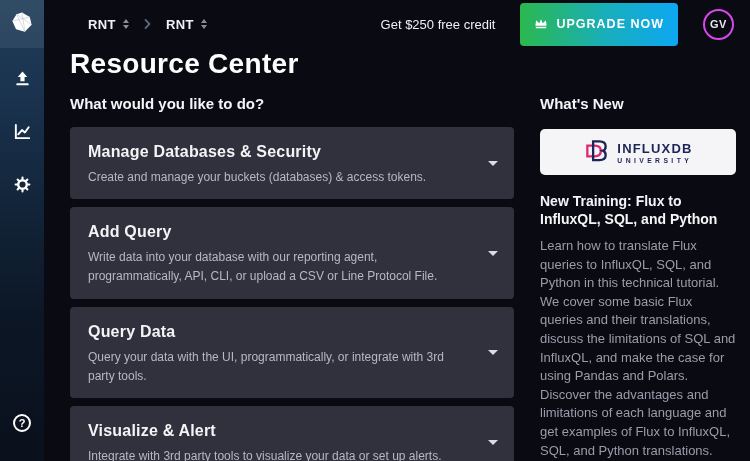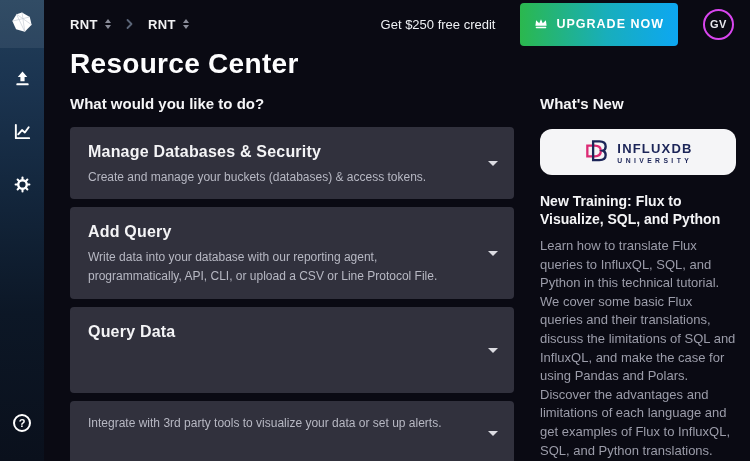--- a/index.html
+++ b/index.html
@@ -26,21 +26,21 @@
   .sidebar-bottom { margin-top:auto; margin-bottom:24px; }
   .help-circle {
     width:18px; height:18px; border:2px solid #fff; border-radius:50%;
     display:flex; align-items:center; justify-content:center;
     font-size:11px; font-weight:700; color:#fff;
   }
 
   
   .topbar {
     position:absolute; left:44px; top:0; right:0; height:48px;
-    display:flex; align-items:center; padding:0 16px 0 14px;margin-left:12px;
+    display:flex; align-items:center; padding:0 16px 0 44px;
   }
   .crumb { display:flex; align-items:center; gap:7px; cursor:pointer; }
   .crumb-label { font-size:13px; font-weight:700; letter-spacing:.4px; color:#f1f1f3; }
   .caret-stack { display:flex; flex-direction:column; align-items:center; gap:2px; }
   .tri-up { width:0; height:0; border-left:3.5px solid transparent; border-right:3.5px solid transparent; border-bottom:4px solid #8a8c99; }
   .tri-down { width:0; height:0; border-left:3.5px solid transparent; border-right:3.5px solid transparent; border-top:4px solid #8a8c99; }
   .crumb-sep { margin:0 14px; display:flex; align-items:center; }
   .topbar-right { margin-left:auto; display:flex; align-items:center; gap:25px; }
   .credit-text { font-size:13px; color:#eef0f3; }
   .upgrade-btn {
@@ -77,21 +77,21 @@
   .rc-card p { font-size:12px; line-height:1.6; color:#b7b8c3; }
   .card-caret {
     position:absolute; right:16px; top:50%; margin-top:-2px;
     width:0; height:0; border-left:5px solid transparent; border-right:5px solid transparent;
     border-top:5px solid #dcdce2;
   }
 
   
   .right-col { position:absolute; left:540px; top:95px; width:196px; }
   .uni-card {
-    margin-top:17px; background:#f5f5f7; border-radius:12px; height:46px;
+    margin-top:17px; background:#f5f5f7; border-radius:5px; height:46px;
     display:flex; align-items:center; justify-content:center; gap:7px; cursor:pointer;
   }
   .uni-text { display:flex; flex-direction:column; }
   .uni-line1 { font-size:13px; font-weight:800; color:#1c2558; letter-spacing:1.2px; }
   .uni-line2 { font-size:6.8px; font-weight:700; color:#1c2558; letter-spacing:3.4px; margin-top:1px; }
   .article-title { margin-top:18px; font-size:14px; font-weight:700; line-height:1.25; color:#f5f5f7; }
   .article-body { margin-top:9px; font-size:13px; line-height:18.6px; color:#9b9ca9; }
   .start-learning {
     margin-top:10px; text-align:right; font-size:11.5px; font-weight:700;
     letter-spacing:2px; color:#9done;e:pointer;
@@ -199,24 +199,26 @@
   </div>
 
   <div class="rc-card rc-card-2">
     <h3>Add Query</h3>
     <p>Write data into your database with our reporting agent, programmatically, API, CLI, or upload a CSV or Line Protocol File.</p>
     <span class="card-caret"></span>
   </div>
 
   <div class="rc-card rc-card-3">
     <h3>Query Data</h3>
+    <p>Query your data with the UI, programmatically, or integrate with 3rd party tools.</p>
     <span class="card-caret"></span>
   </div>
 
   <div class="rc-card rc-card-4">
+    <h3>Visualize &amp; Alert</h3>
     <p>Integrate with 3rd party tools to visualize your data or set up alerts.</p>
     <span class="card-caret"></span>
   </div>
 </section>
 
 <aside class="right-col">
   <h2 class="col-heading" style="margin-bottom:6px;">What's New</h2>
 
   <div class="uni-card">
     <span>
@@ -224,16 +226,16 @@
         <path d="M4.5,9 L12,9 Q18.5,9 18.5,14.5 Q18.5,20 12,20 L4.5,20 Z" stroke="#dc2a74" stroke-width="2.4"></path>
         <path d="M10.5,4.5 L17,4.5 Q23.5,4.5 23.5,9.8 Q23.5,13.2 20.5,14.2 Q23.5,15.2 23.5,18.7 Q23.5,24 17,24 L10.5,24 Z" stroke="#1c2558" stroke-width="2.4"></path>
       </svg>
     </span>
     <span class="uni-text">
       <span class="uni-line1">INFLUXDB</span>
       <span class="uni-line2">UNIVERSITY</span>
     </span>
   </div>
 
-  <h3 class="article-title">New Training: Flux to Visualize, SQL, and Python</h3>
+  <h3 class="article-title">New Training: Flux to InfluxQL, SQL, and Python</h3>
   <p class="article-body">Learn how to translate Flux queries to InfluxQL, SQL, and Python in this technical tutorial. We cover some basic Flux queries and their translations, discuss the limitations of SQL and InfluxQL, and make the case for using Pandas and Polars. Discover the advantages and limitations of each language and get examples of Flux to InfluxQL, SQL, and Python translations.</p>
   <div class="start-learning">START LEARNING</div>
 </aside>
 
 </body></html>

